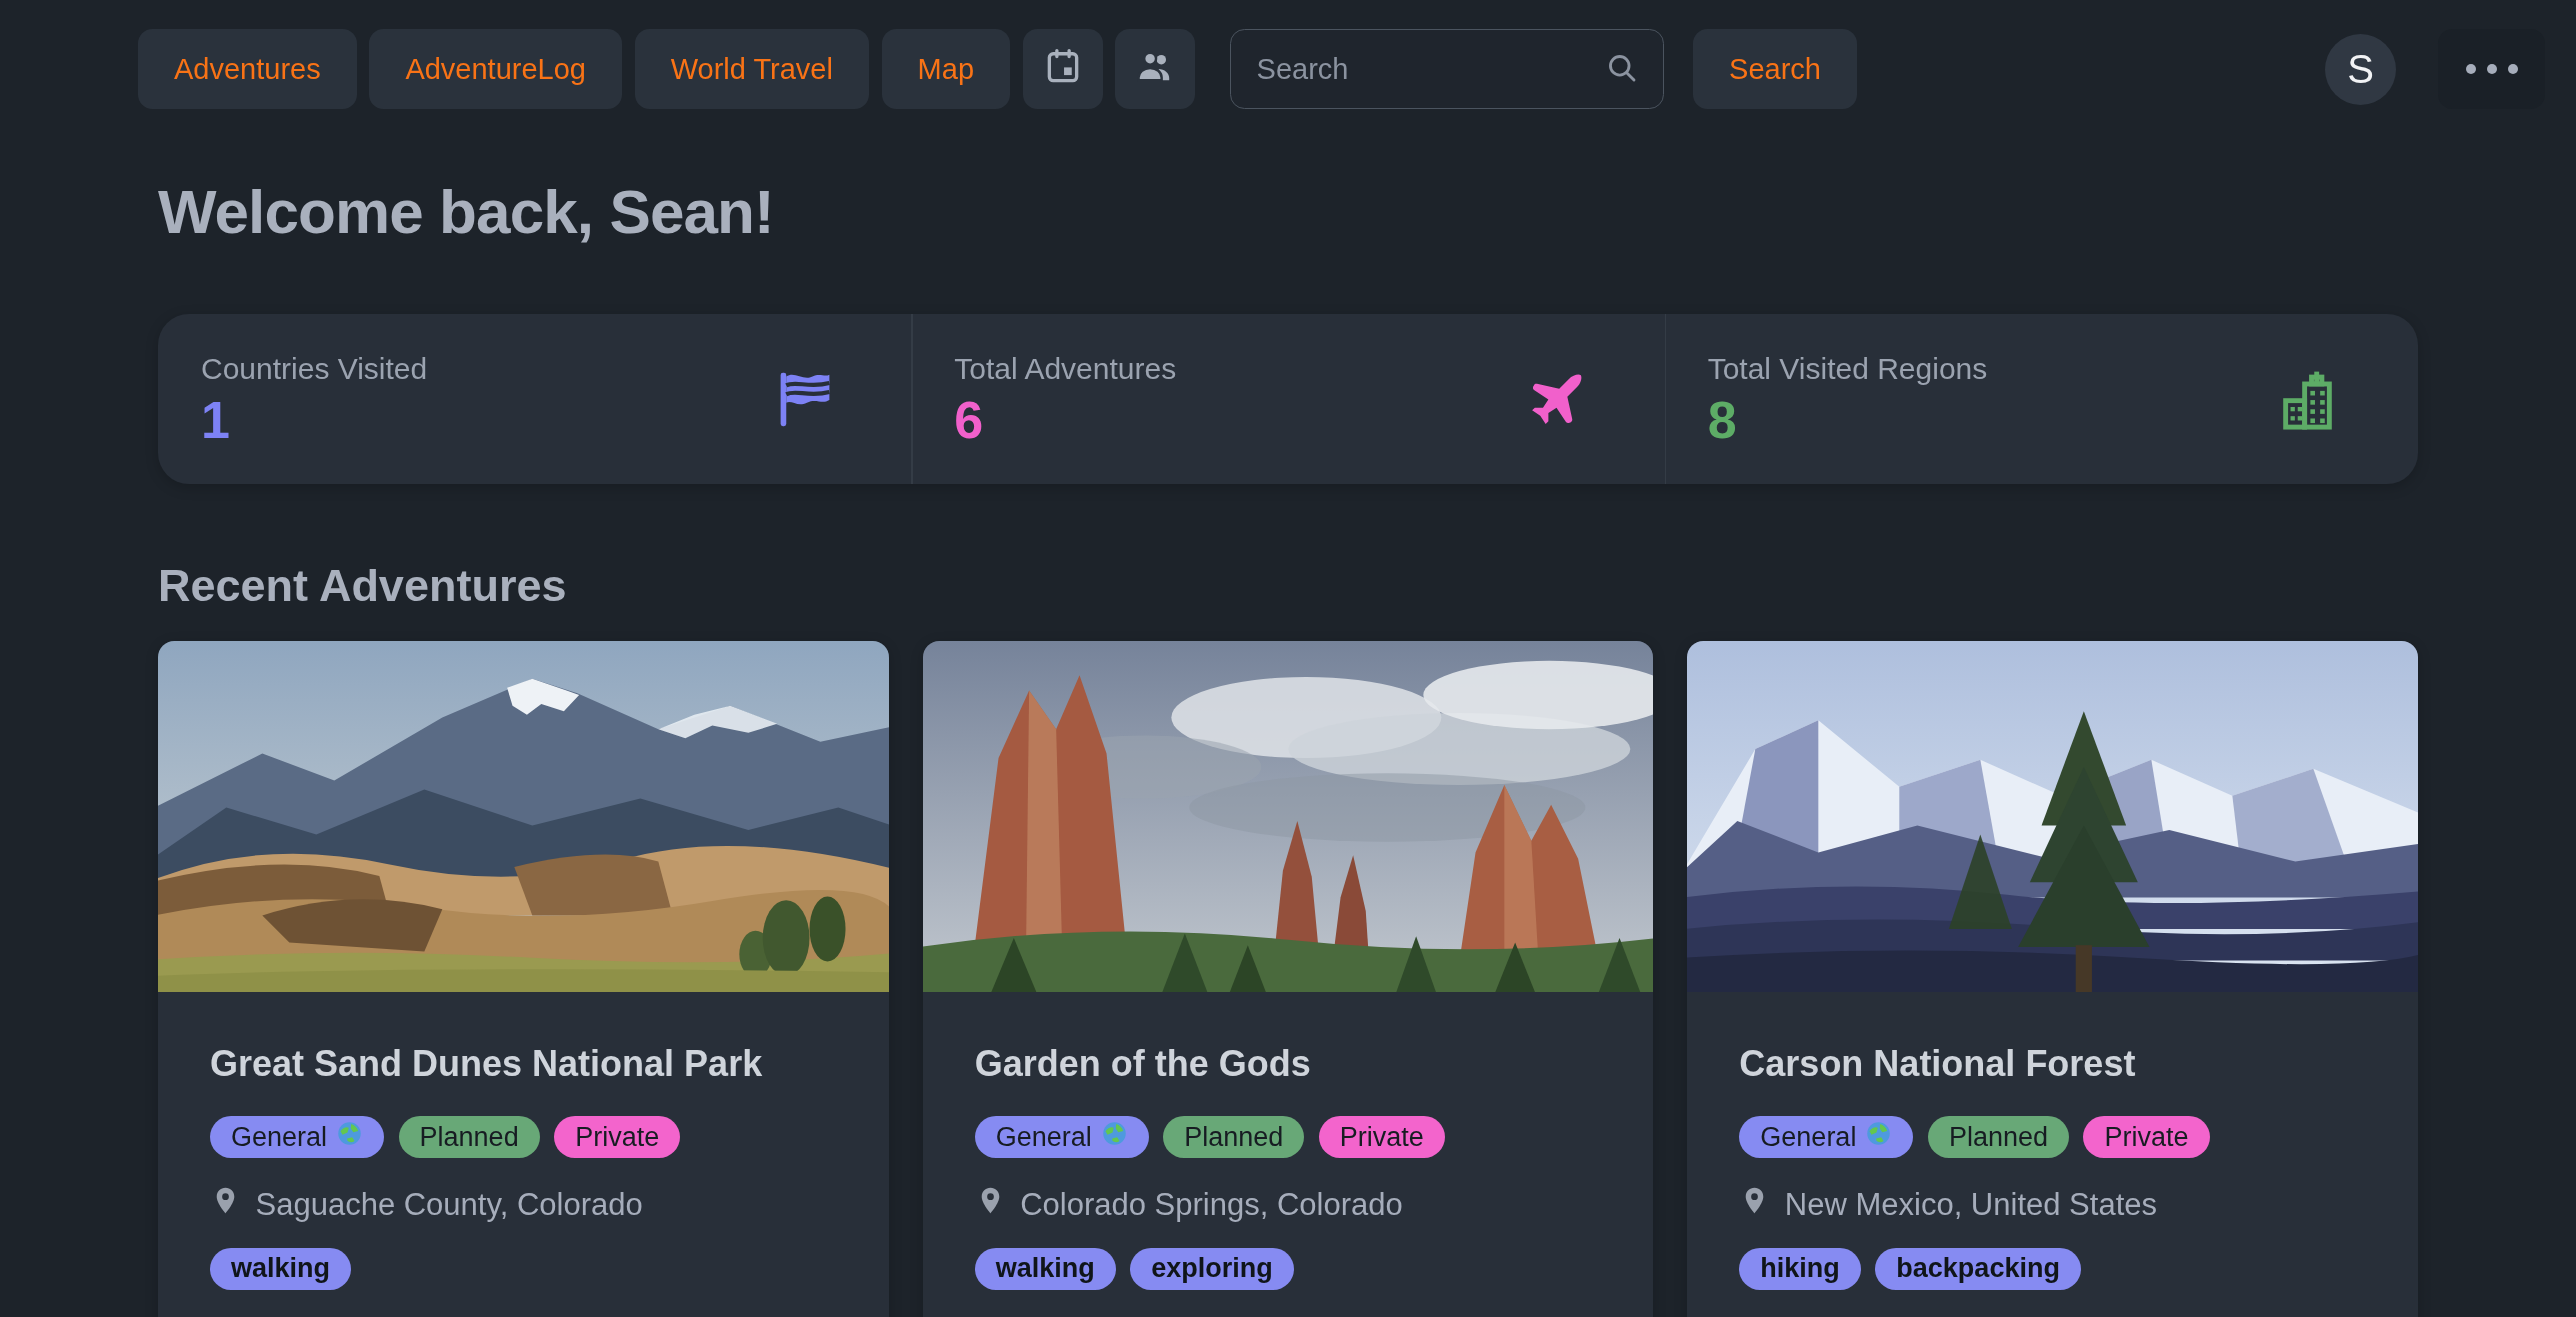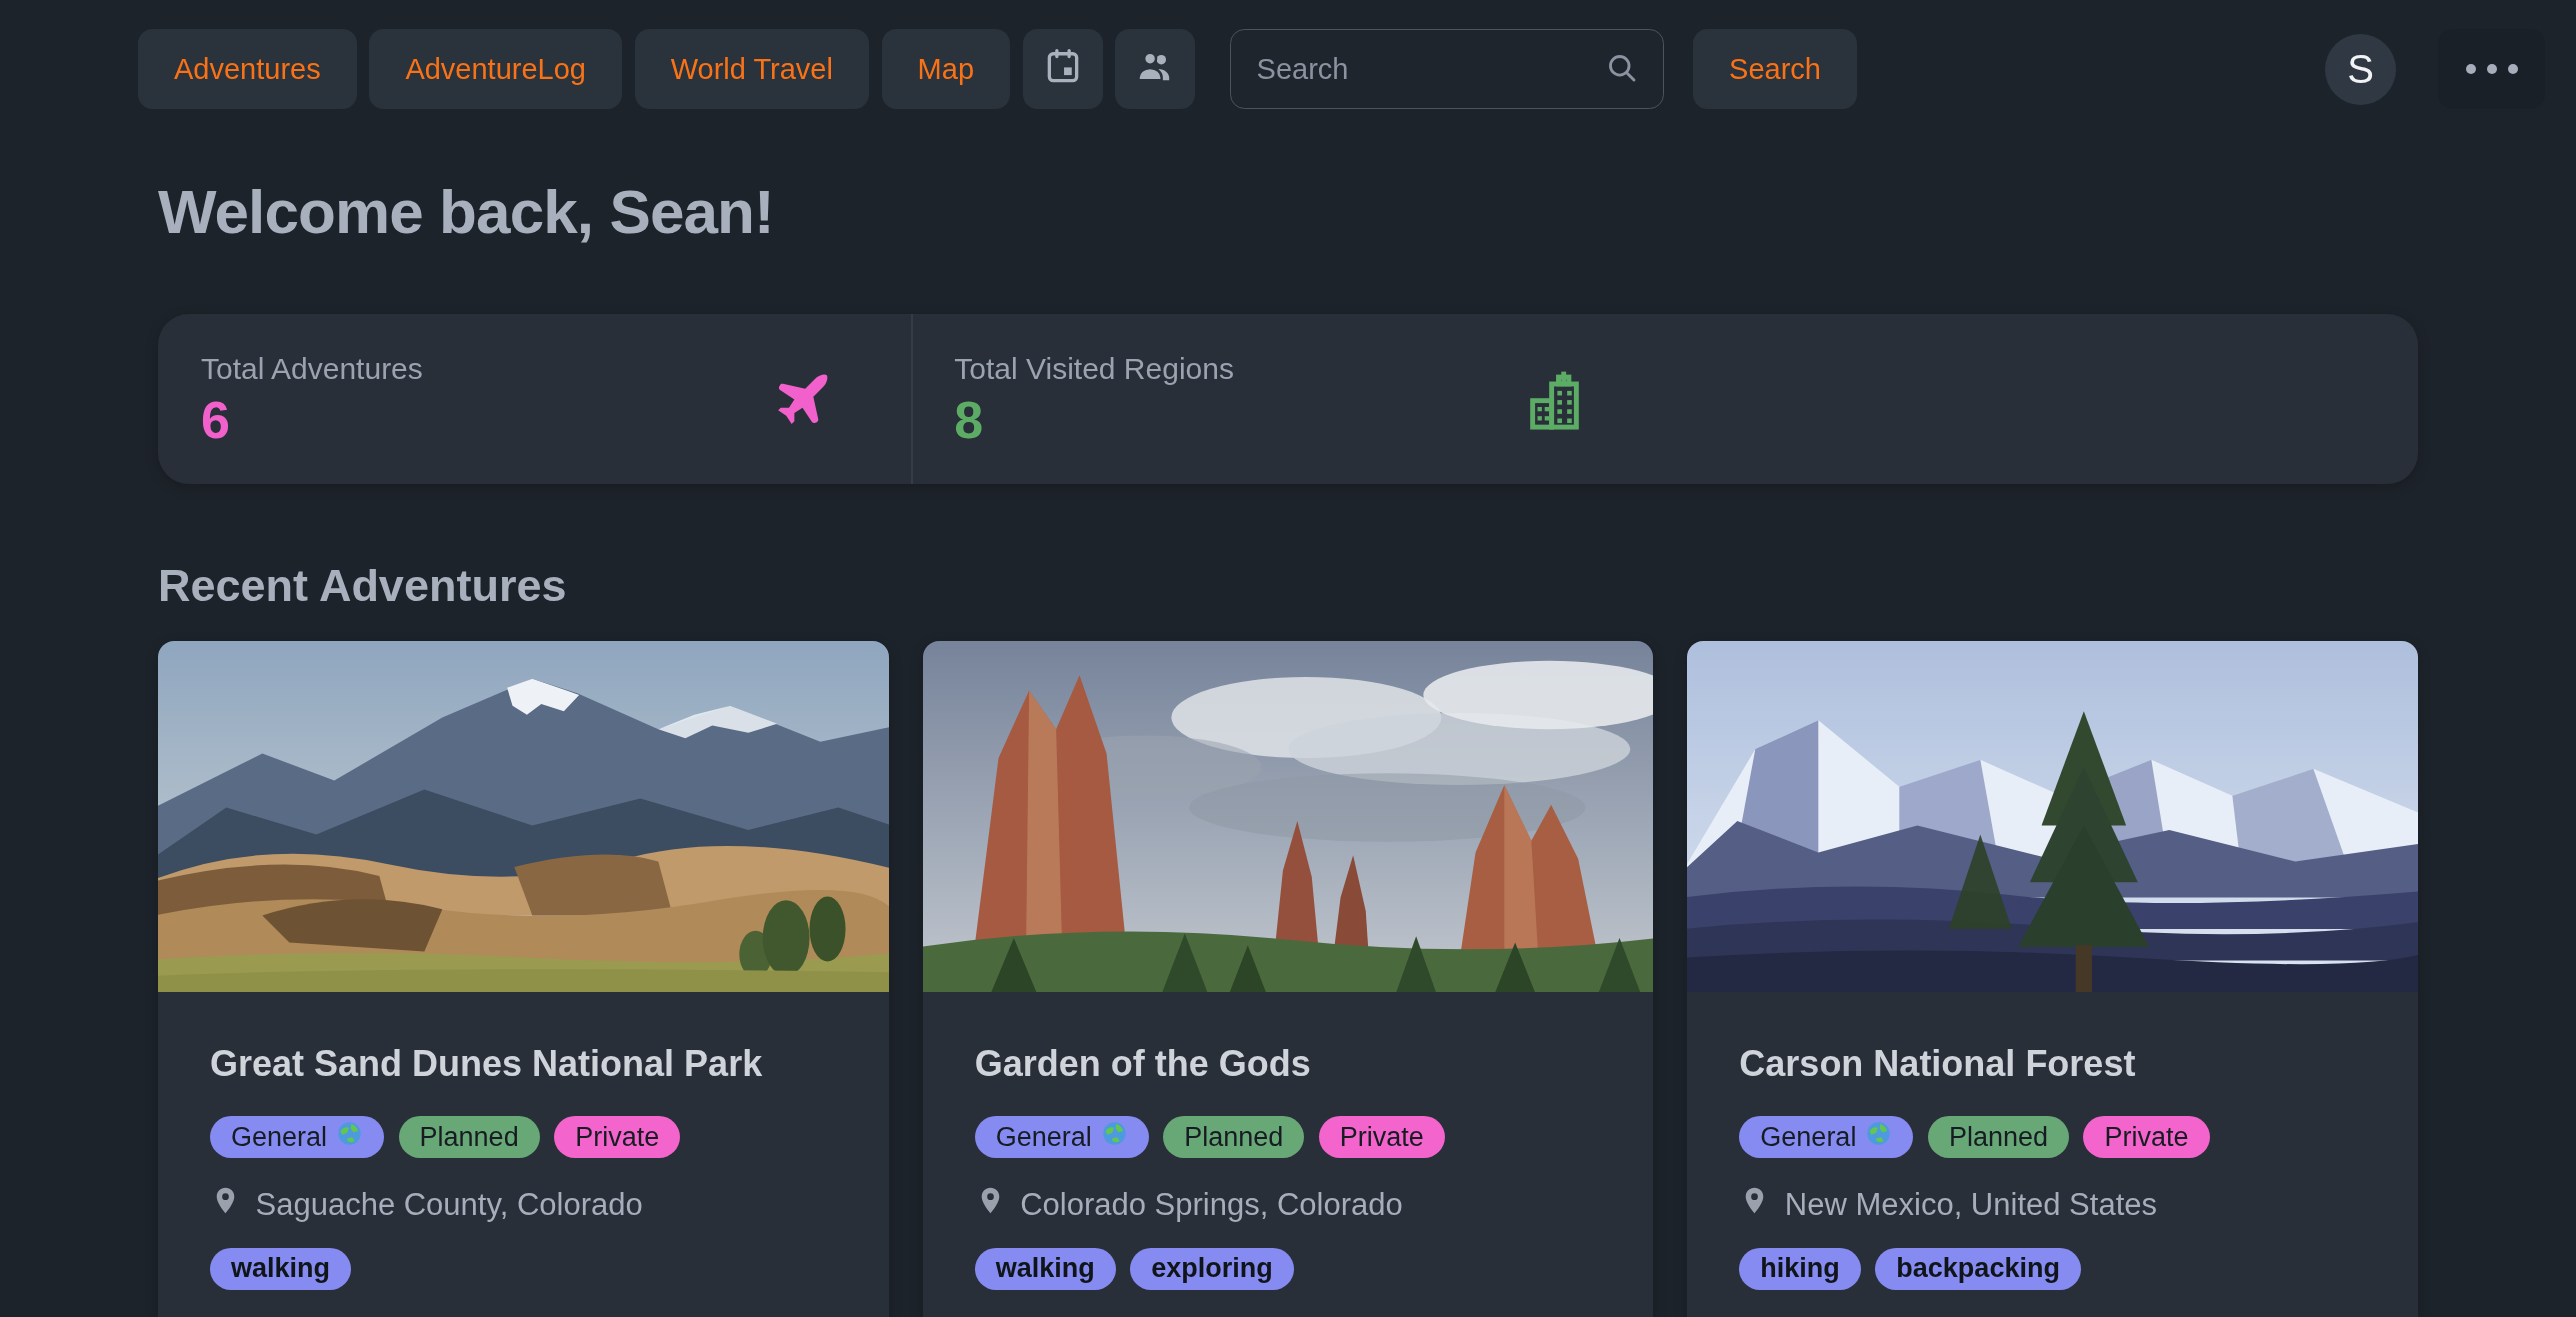--- a/index.html
+++ b/index.html
@@ -146,20 +146,34 @@
           <span class="dot"></span>
       </span>
     </button>
   </div>
 </header>
 
 <main>
   <h1 class="welcome">Welcome back, Sean!</h1>
 
   <section class="stats">
+    <div class="stat">
+      <div class="stat-text">
+        <span class="stat-label">Countries Visited</span>
+        <span class="stat-value primary">1</span>
+      </div>
+      <span class="stat-figure">
+        <svg width="60" height="60" viewBox="0 0 64 64">
+          <rect x="6" y="4" width="6" height="57" rx="2.5" fill="#7d82f5"></rect>
+          <path d="M12 8 C21 2 30 13 40 8 C48 4 53 9 58 6 L58 33 C50 38 44 31 34 36 C24 41 18 33 12 36 Z" fill="#7d82f5"></path>
+          <path d="M12 17.5 C22 12 36 21 58 15" stroke="#282f39" stroke-width="4.5" fill="none"></path>
+          <path d="M12 27 C22 21.5 36 30.5 58 24.5" stroke="#282f39" stroke-width="4.5" fill="none"></path>
+        </svg>
+      </span>
+    </div>
     <div class="stat">
       <div class="stat-text">
         <span class="stat-label">Total Adventures</span>
         <span class="stat-value secondary">6</span>
       </div>
       <span class="stat-figure">
         <svg width="65" height="65" viewBox="0 0 24 24" fill="#f160cb">
           <path d="M17.8 19.2 16 11l3.5-3.5C21 6 21.5 4 21 3c-1-.5-3 0-4.5 1.5L13 8 4.8 6.2c-.5-.1-.9.1-1.1.5l-.3.5c-.2.5-.1 1 .3 1.3L9 12l-2 3H4l-1 1 3 2 2 3 1-1v-3l3-2 3.5 5.3c.3.4.8.5 1.3.3l.5-.2c.4-.3.6-.7.5-1.2z"></path>
         </svg>
       </span>

